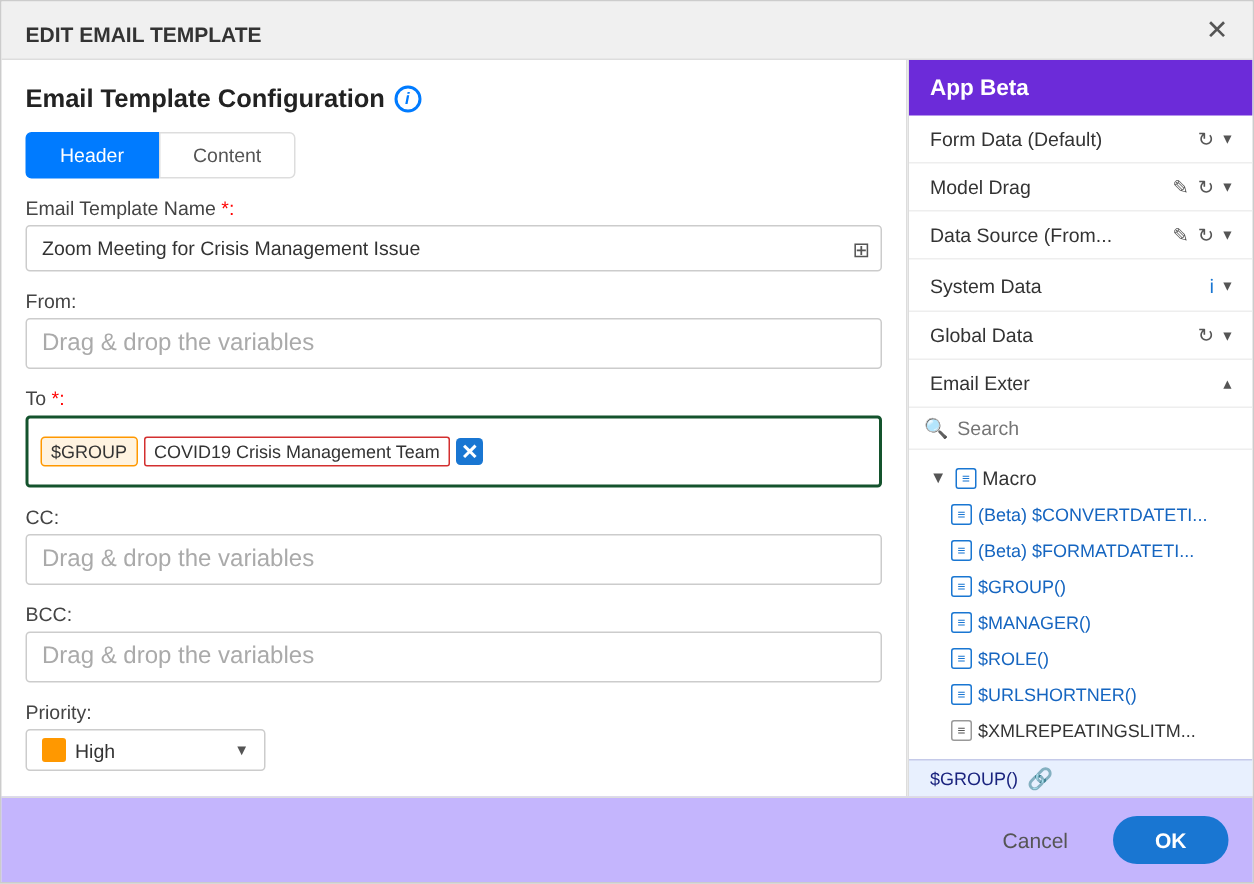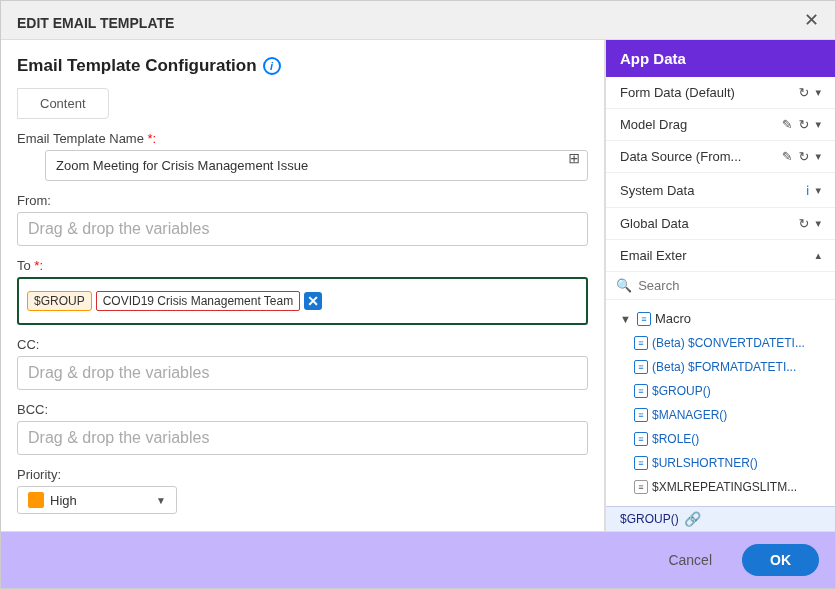--- a/index.html
+++ b/index.html
@@ -135,22 +135,21 @@
       border: 1px solid #ccc;
       border-radius: 3px;
       font-size: 13px;
       color: #333;
       background: #fff;
     }
 
     .input-with-icon {
       position: relative;
       display: flex;
-      align-items: flex-start;
-      margin-left: 28px;
+      align-items: center;
     }
 
     .input-with-icon input {
       flex: 1;
       padding: 7px 36px 7px 10px;
       border: 1px solid #ccc;
       border-radius: 3px;
       font-size: 13px;
       color: #333;
     }
@@ -443,20 +442,21 @@
 
     <div class="modal-body">
 
       <div class="left-panel">
         <div class="panel-title">
           <span>Email Template Configuration</span>
           <span class="info-icon">i</span>
         </div>
 
         <div class="tabs">
+          <div class="tab active">Header</div>
           <div class="tab">Content</div>
         </div>
 
         <div class="field-group">
           <div class="field-label">
             <span>Email Template Name</span>
             <span class="required"> *:</span>
           </div>
           <div class="input-with-icon">
             <input type="text" class="text-input" value="Zoom Meeting for Crisis Management Issue" style="">
@@ -495,21 +495,21 @@
           <div class="field-label">Priority:</div>
           <div class="priority-select">
             <span class="priority-icon"></span>
             <span>High</span>
             <span class="priority-arrow">▼</span>
           </div>
         </div>
       </div>
 
       <div class="right-panel">
-        <div class="right-panel-header">App Data</div>
+        <div class="right-panel-header">App Beta</div>
 
         <div class="app-data-list">
 
           <div class="app-data-item">
             <span class="item-label">Form Data (Default)</span>
             <span class="icon-action">↻</span>
             <span class="chevron">▾</span>
           </div>
 
           <div class="app-data-item">

